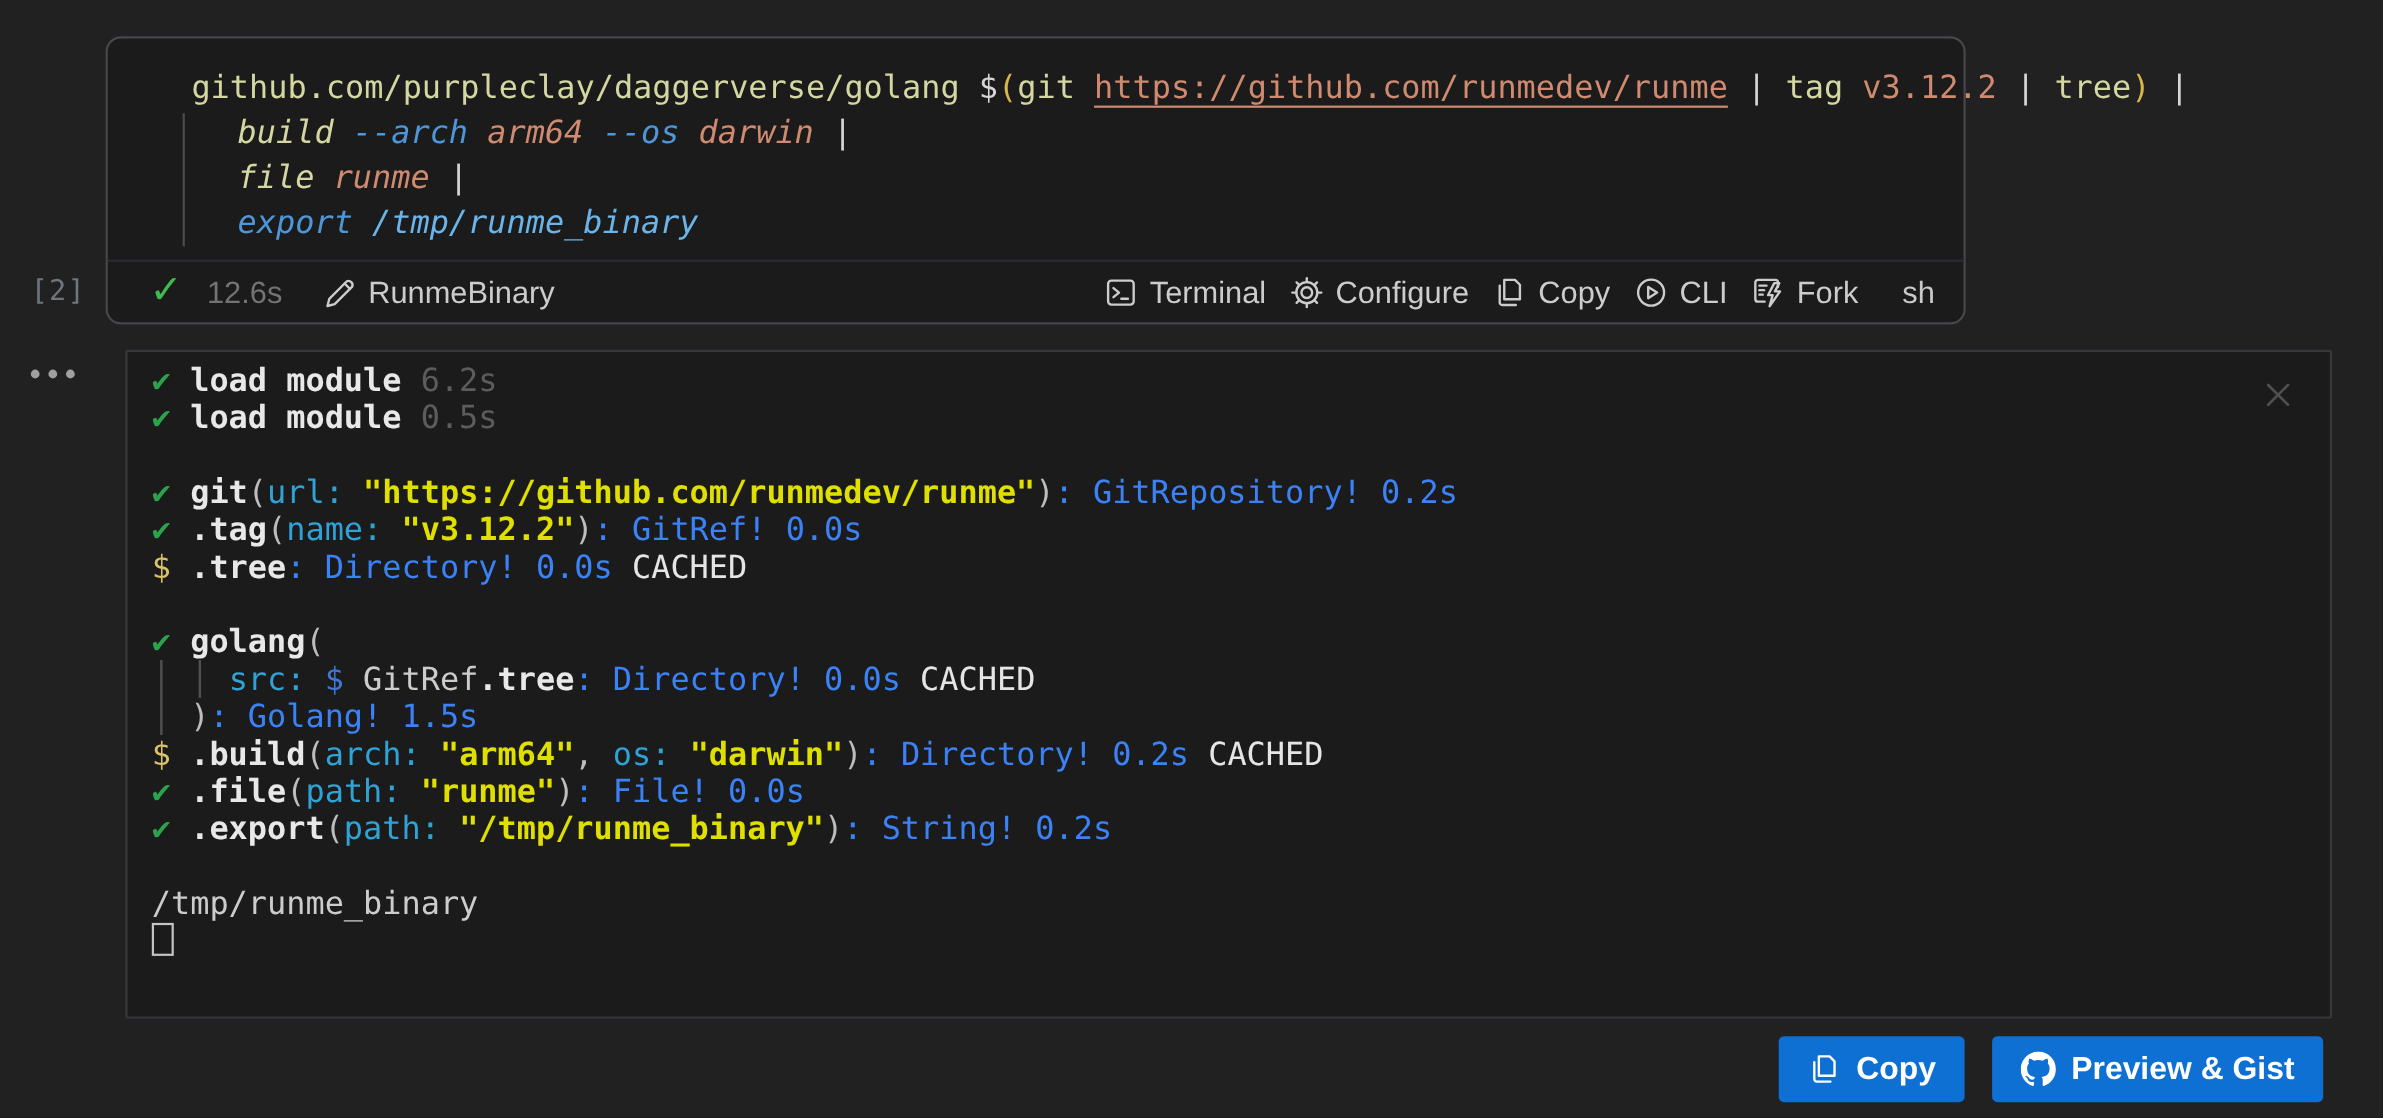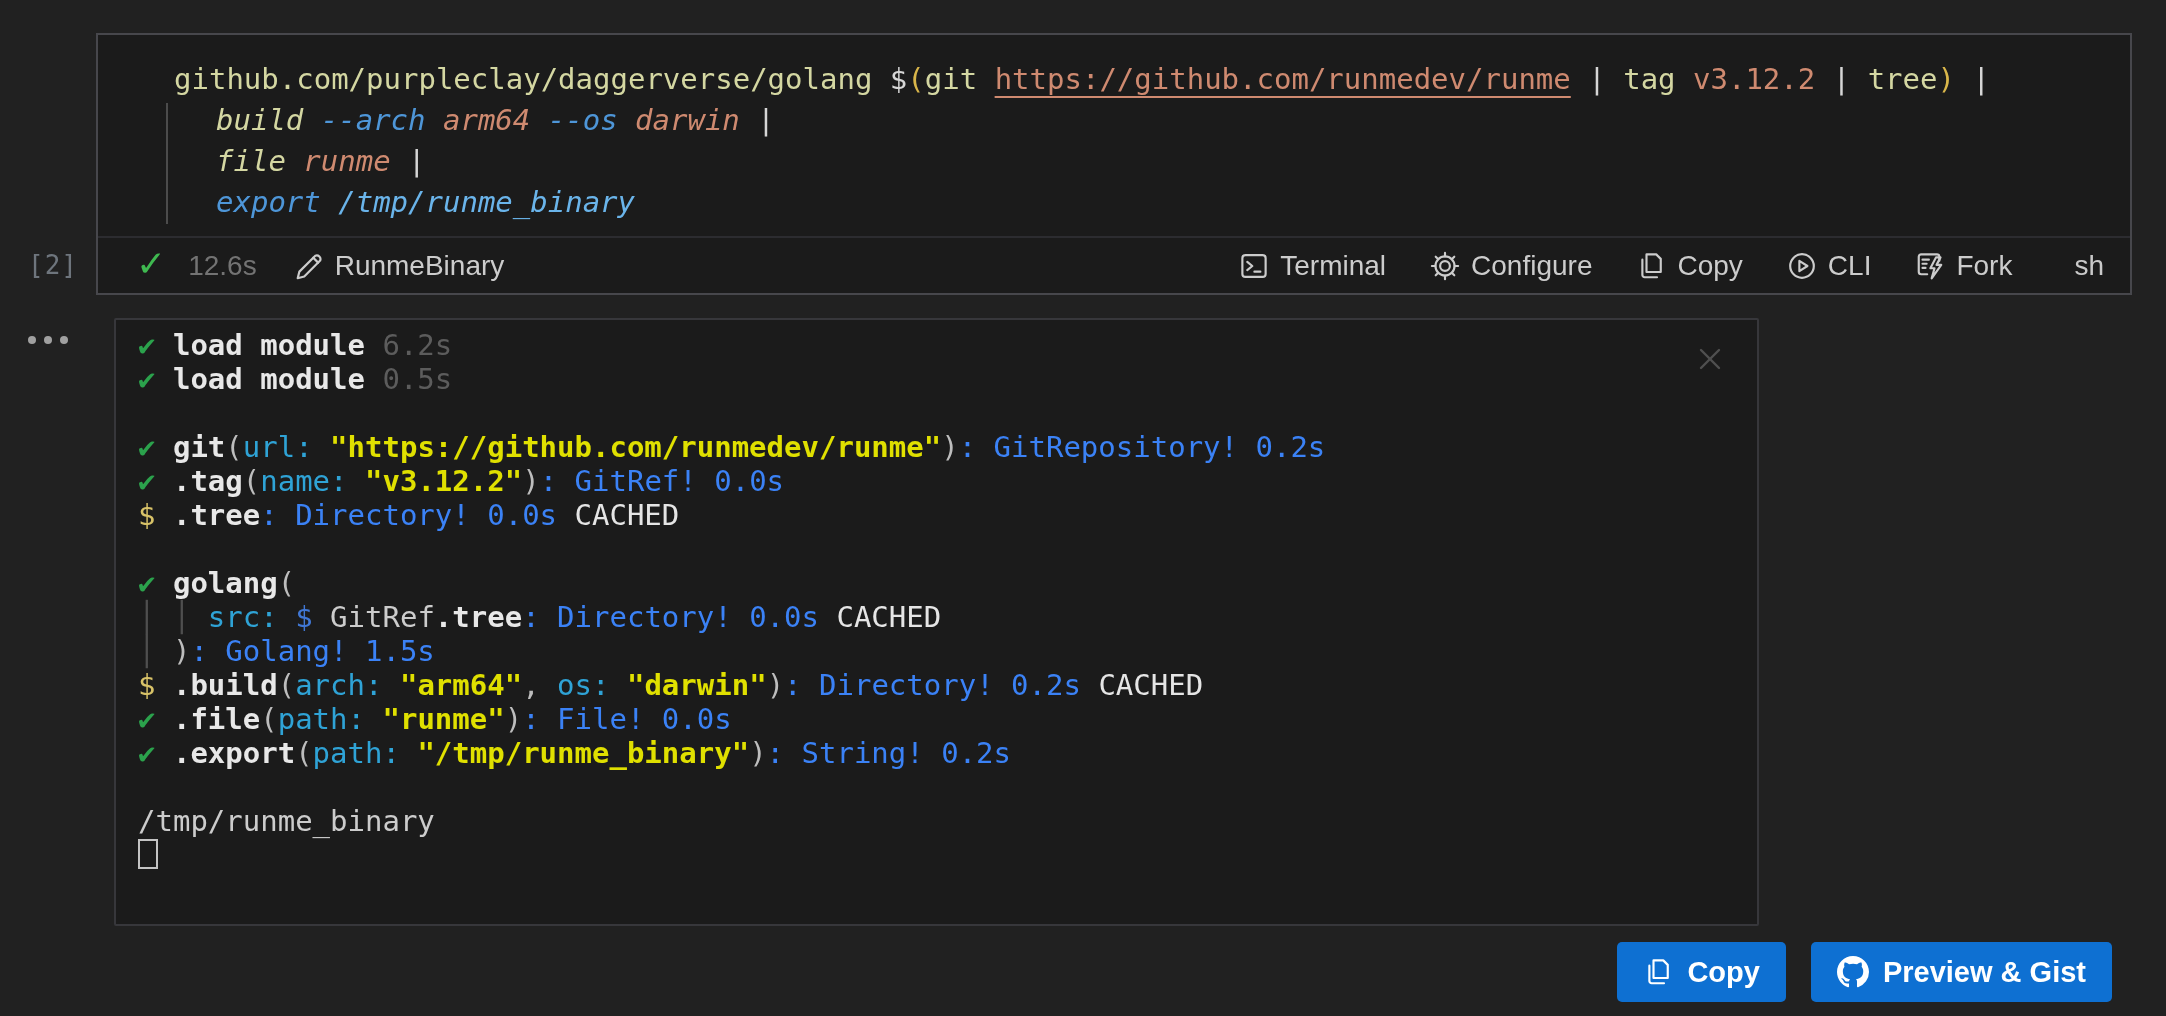--- a/index.html
+++ b/index.html
@@ -18,22 +18,22 @@
     font-size:26px;color:#6e757d;letter-spacing:1px;
   }
   .more-dots{
     position:absolute;left:28px;top:336px;
     display:flex;gap:8px;cursor:pointer;
   }
   .more-dots i{width:8px;height:8px;border-radius:50%;background:#a0a0a0;display:block;}
 
   
   .cell{
-    position:absolute;left:96px;top:33px;width:2036px;height:262px;
-    background:#1b1b1b;border:2px solid #47474c;border-radius:0;
+    position:absolute;left:96px;top:33px;width:1691px;height:262px;
+    background:#1b1b1b;border:2px solid #47474c;border-radius:14px;
     box-sizing:border-box;
   }
   .code{
     position:absolute;left:0;right:0;top:0;bottom:57px;
     padding:24px 30px 0 76px;
     font-family:"DejaVu Sans Mono","DejaVu Sans", monospace;
     font-size:29px;white-space:pre;
   }
   .code .tline{height:41px;line-height:41px;}
   .code .tline.indent{margin-left:42px;font-style:italic;}
@@ -57,29 +57,29 @@
     padding:0 26px 0 38px;box-sizing:border-box;
     color:#cccccc;font-size:28px;
   }
   .status-left{display:flex;align-items:center;gap:22px;}
   .status-check{
     color:#3fb950;font-size:36px;line-height:1;
     font-family:"DejaVu Sans", sans-serif;transform:translateY(-2px);
   }
   .status-duration{color:#737373;}
   .cell-name{display:flex;align-items:center;gap:12px;margin-left:14px;cursor:pointer;}
-  .toolbar-right{display:flex;align-items:flex-start;gap:44px;}
+  .toolbar-right{display:flex;align-items:flex-start;gap:22px;}
   .titem{display:flex;align-items:center;gap:11px;cursor:pointer;color:#cccccc;}
   .titem svg{display:block;}
   .lang-mode{color:#c9c9c9;margin-left:18px;}
   svg.ico{stroke:#cccccc;fill:none;stroke-width:1.15;stroke-linecap:round;stroke-linejoin:round;}
 
   
   .output{
-    position:absolute;left:114px;top:318px;width:1645px;height:608px;
+    position:absolute;left:114px;top:318px;width:2006px;height:608px;
     background:#1b1b1b;border:2px solid #37373b;border-radius:2px;
     box-sizing:border-box;
   }
   .close-btn{
     position:absolute;top:22px;right:30px;width:34px;height:34px;
     background:none;border:none;padding:0;cursor:pointer;
   }
   .term{
     padding:8px 40px 0 22px;
     font-family:"DejaVu Sans Mono","DejaVu Sans", monospace;

